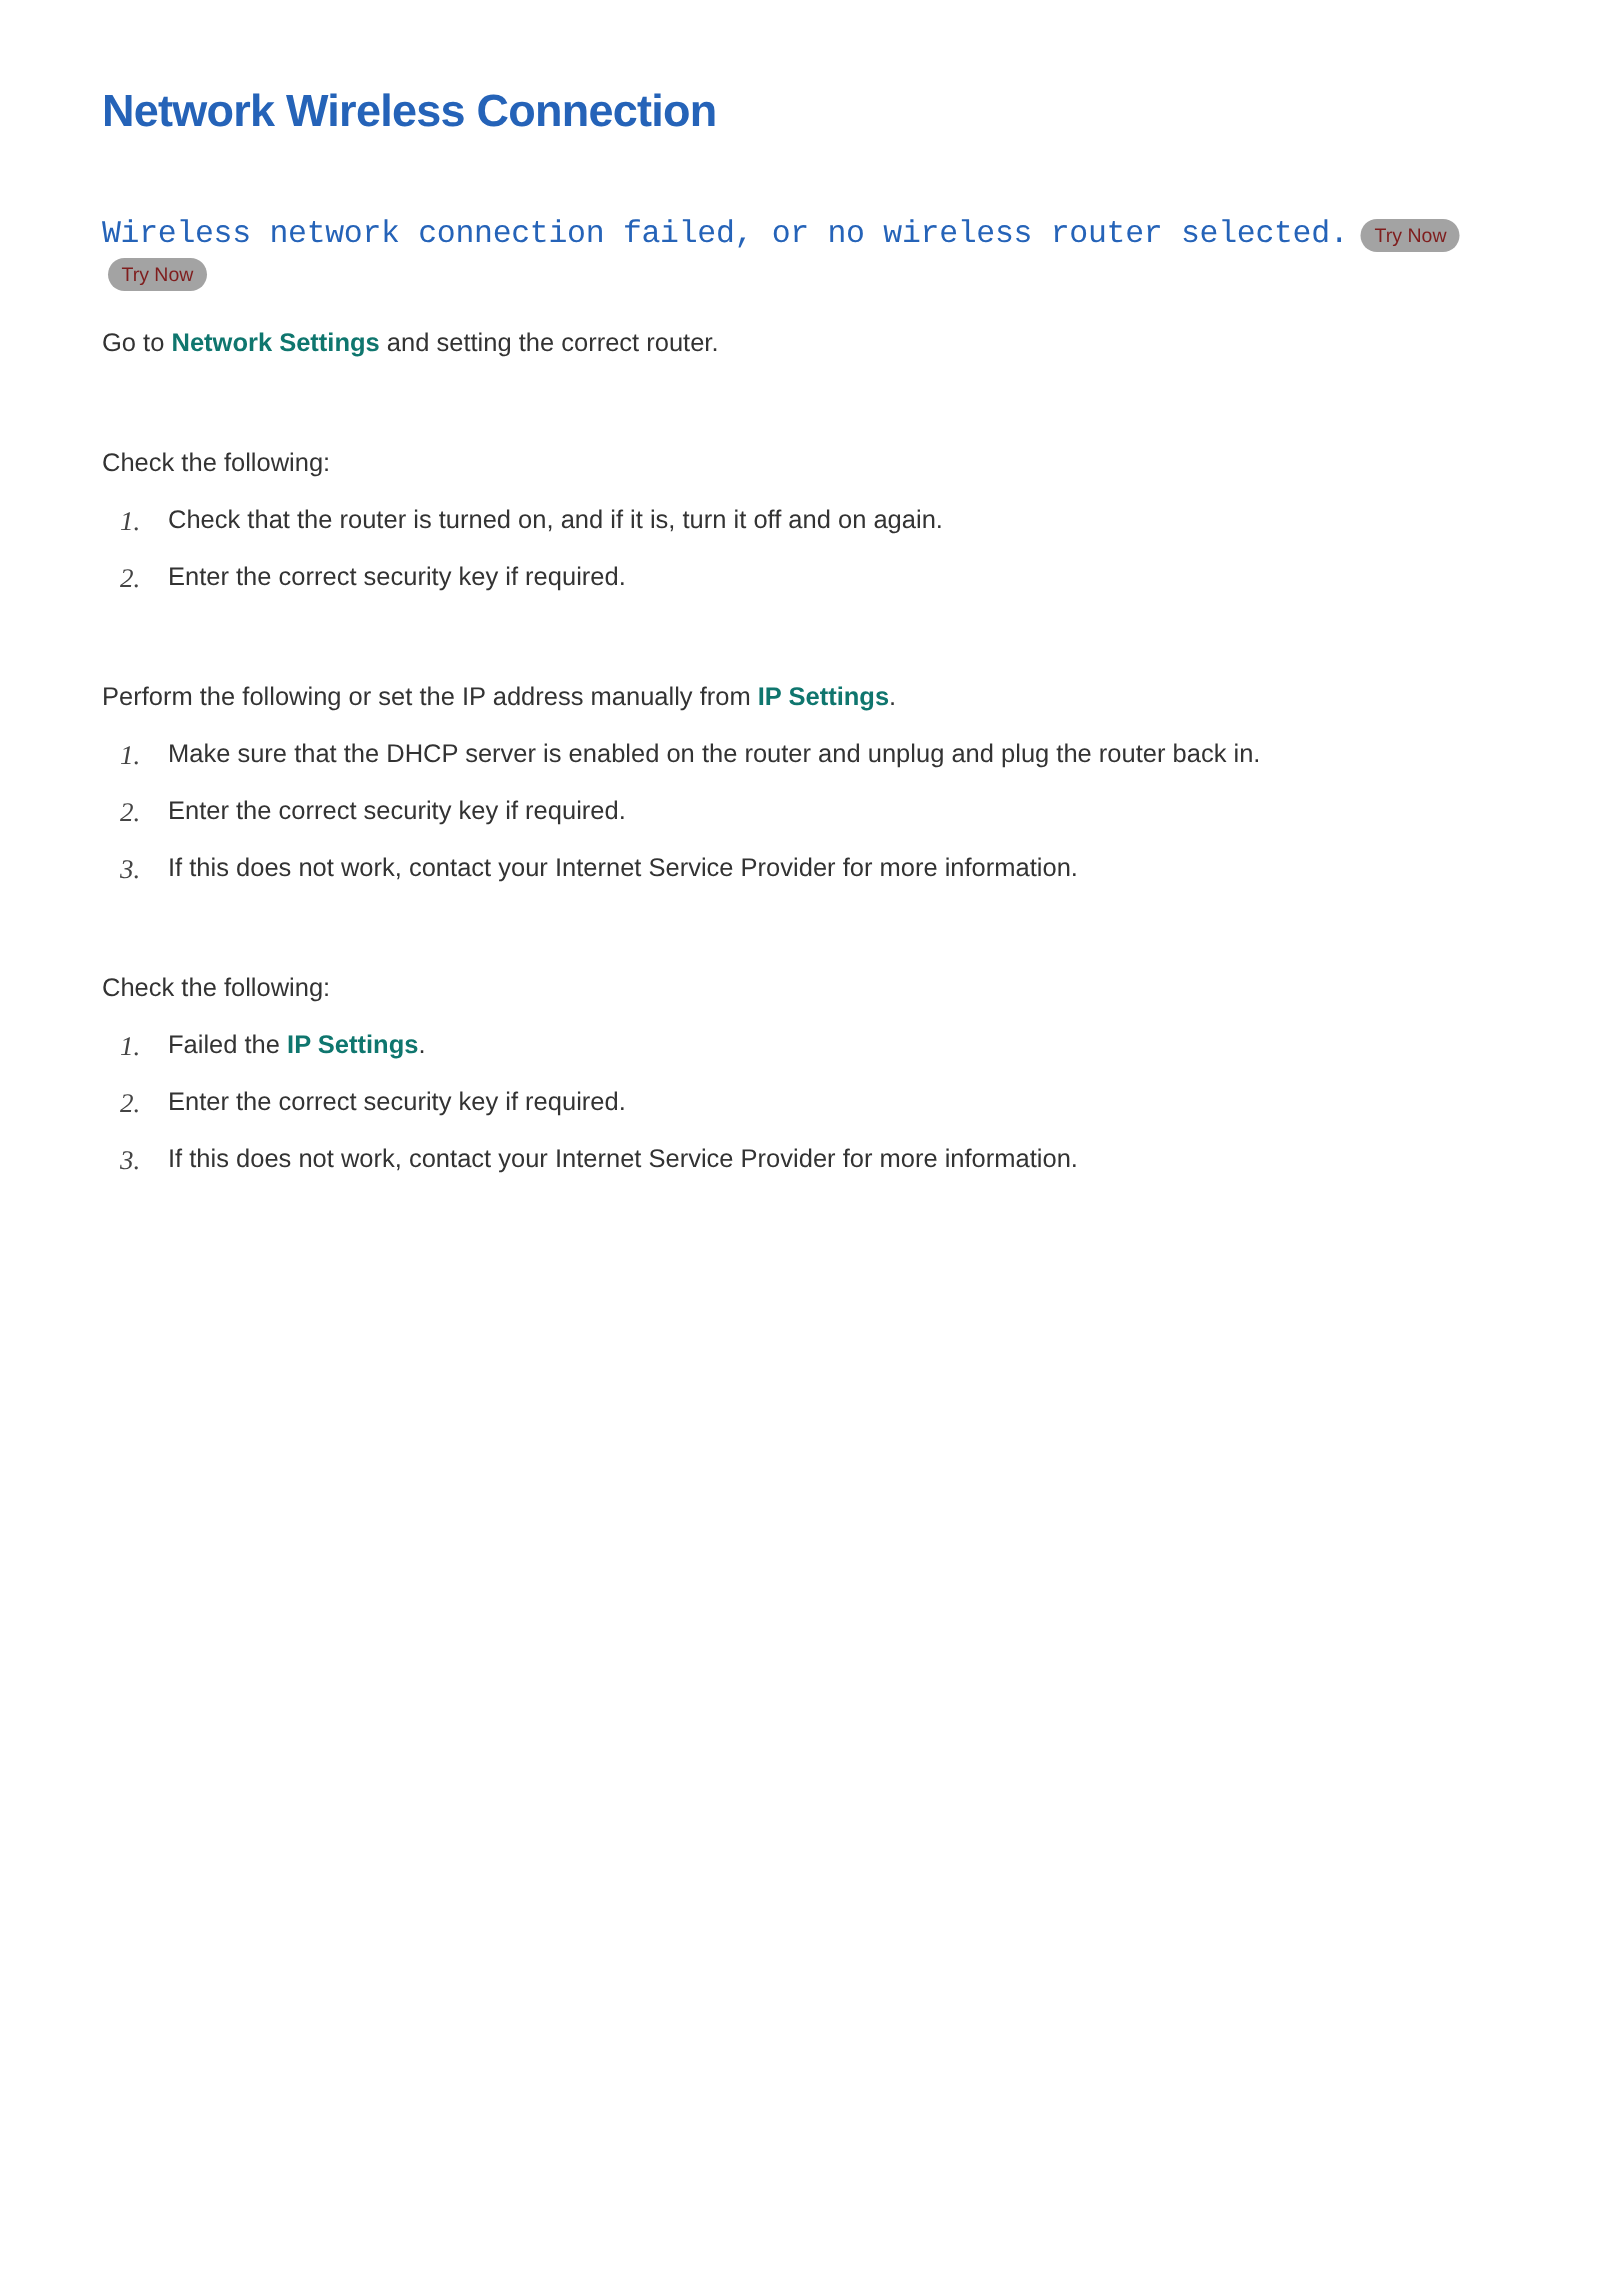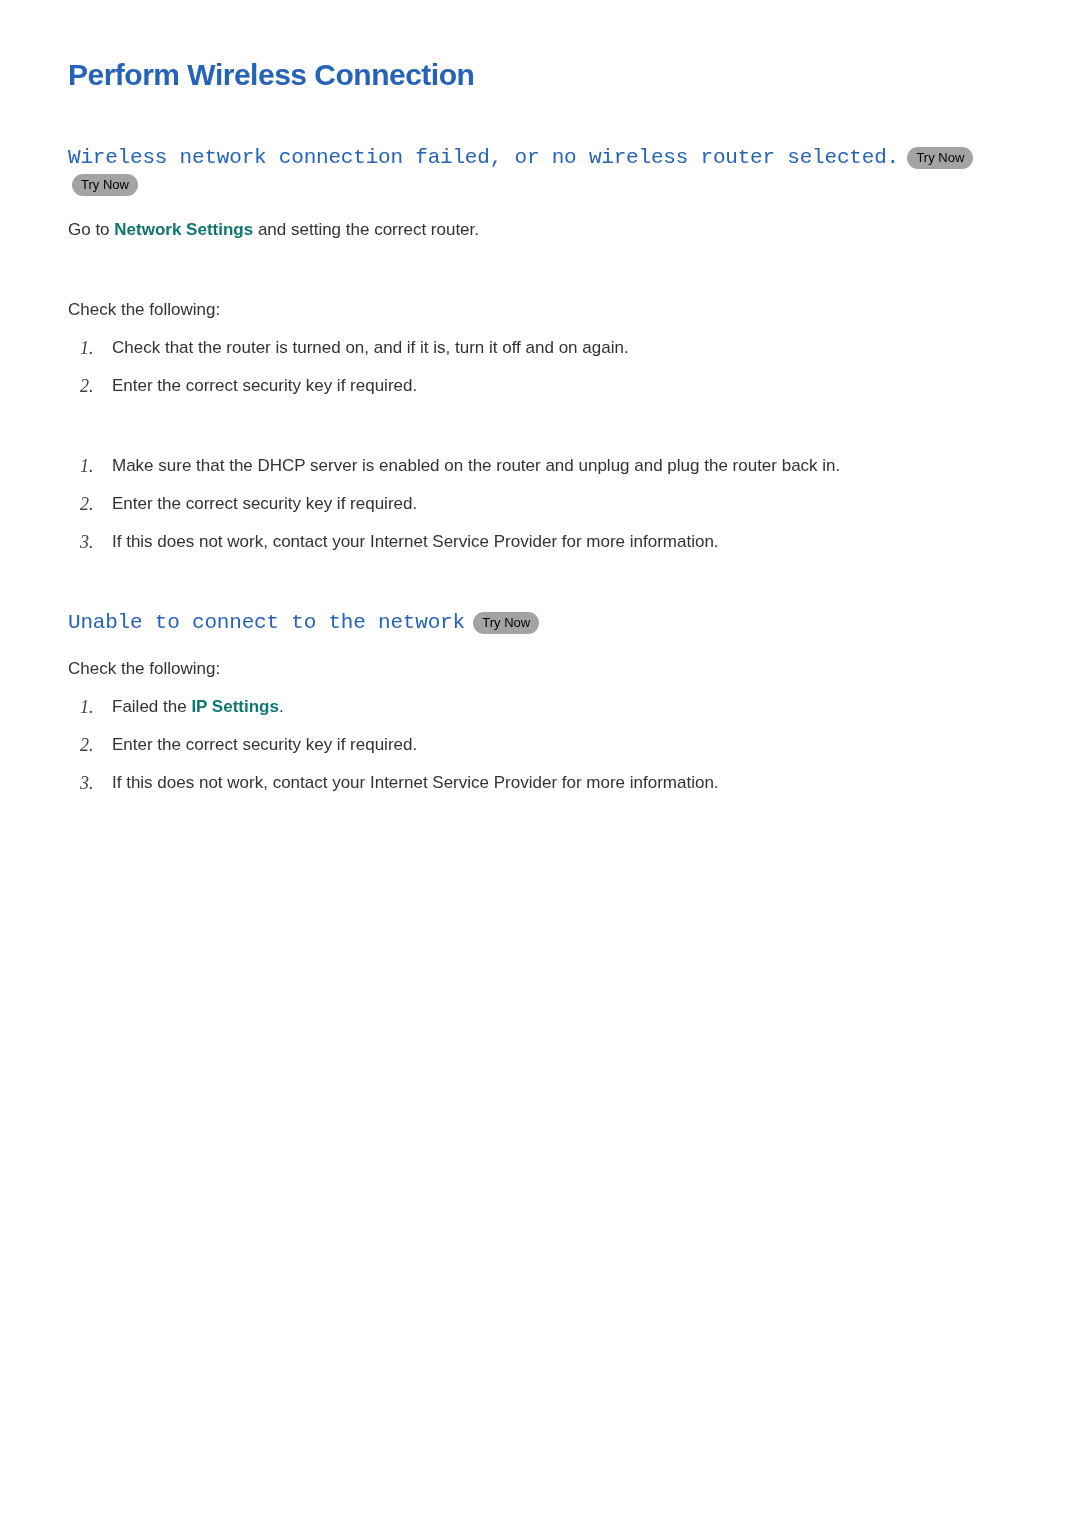--- a/index.html
+++ b/index.html
@@ -31,21 +31,21 @@
       letter-spacing: -0.2px;
       font-family: Liberation Mono, monospace;
     }
     .heading-row {
       margin-bottom: 20px;
       line-height: 26px;
     }
     .try-now {
       display: inline-block;
       background: #a3a3a3;
-      color: #000000;
+      color: #7f1d1d;
       font-size: 13px;
       font-weight: 400;
       padding: 2px 9px;
       border-radius: 11px;
       margin-left: 4px;
       vertical-align: middle;
       line-height: 18px;
       cursor: pointer;
     }
     .body-text {
@@ -82,21 +82,21 @@
       top: 0;
       font-style: italic;
       font-family: Georgia, "Times New Roman", serif;
       font-size: 18px;
       color: #444444;
     }
   </style>
 </head>
 <body>
 
-<h1 class="page-title">Perform Wireless Connection</h1>
+<h1 class="page-title">Network Wireless Connection</h1>
 
 <div class="section-block">
   <div class="heading-row">
     <span class="section-heading">Wireless network connection failed, or no wireless router selected.</span>
     <span class="try-now">Try Now</span>
     <span class="try-now">Try Now</span>
   </div>
   <p class="body-text">
     <span>Go to </span><span class="link">Network Settings</span><span> and setting the correct router.</span>
   </p>
@@ -104,32 +104,31 @@
 
 <div class="section-block">
   <p class="body-text">Check the following:</p>
   <ol class="numbered">
     <li>Check that the router is turned on, and if it is, turn it off and on again.</li>
     <li>Enter the correct security key if required.</li>
   </ol>
 </div>
 
 <div class="section-block">
+  <p class="body-text">
+    <span>Perform the following or set the IP address manually from </span><span class="link">IP Settings</span><span>.</span>
+  </p>
   <ol class="numbered">
     <li>Make sure that the DHCP server is enabled on the router and unplug and plug the router back in.</li>
     <li>Enter the correct security key if required.</li>
     <li>If this does not work, contact your Internet Service Provider for more information.</li>
   </ol>
 </div>
 
 <div class="section-block">
-  <div class="heading-row">
-    <span class="section-heading">Unable to connect to the network</span>
-    <span class="try-now">Try Now</span>
-  </div>
   <p class="body-text">Check the following:</p>
   <ol class="numbered">
     <li>
       <span>Failed the </span><span class="link">IP Settings</span><span>.</span>
     </li>
     <li>Enter the correct security key if required.</li>
     <li>If this does not work, contact your Internet Service Provider for more information.</li>
   </ol>
 </div>
 

